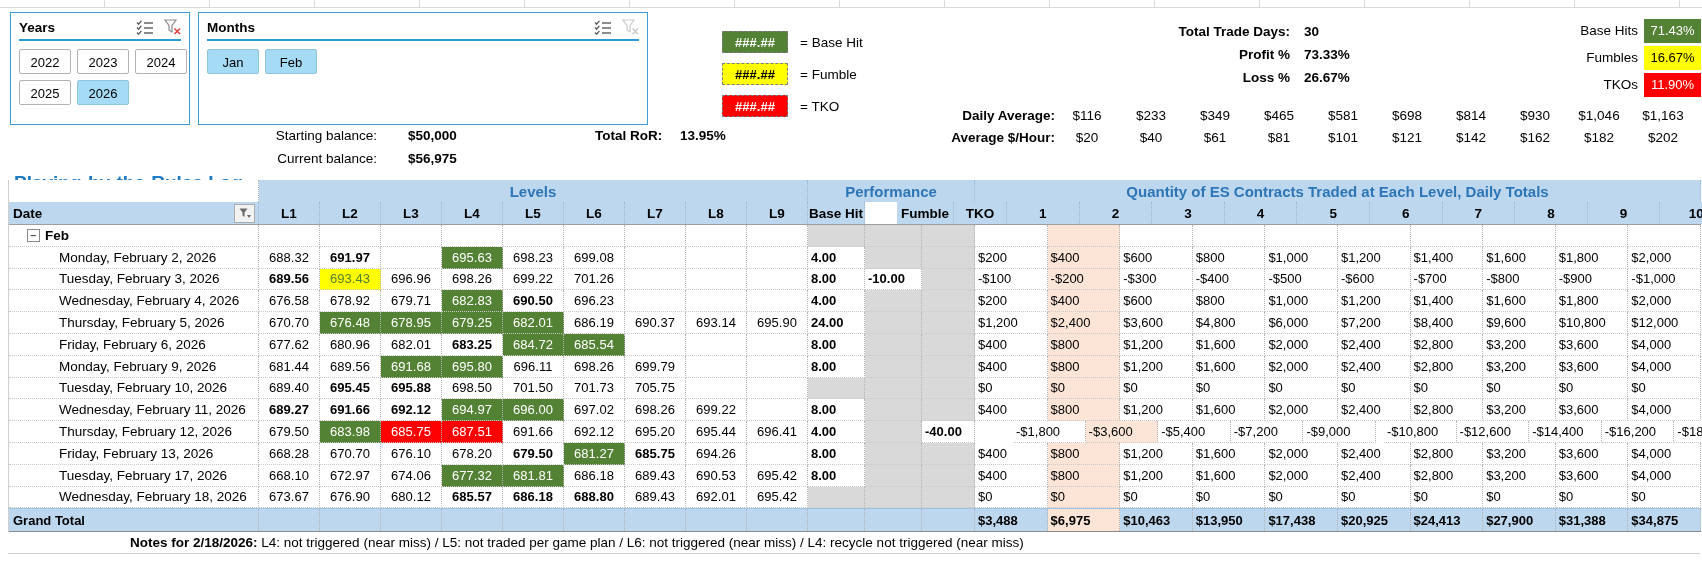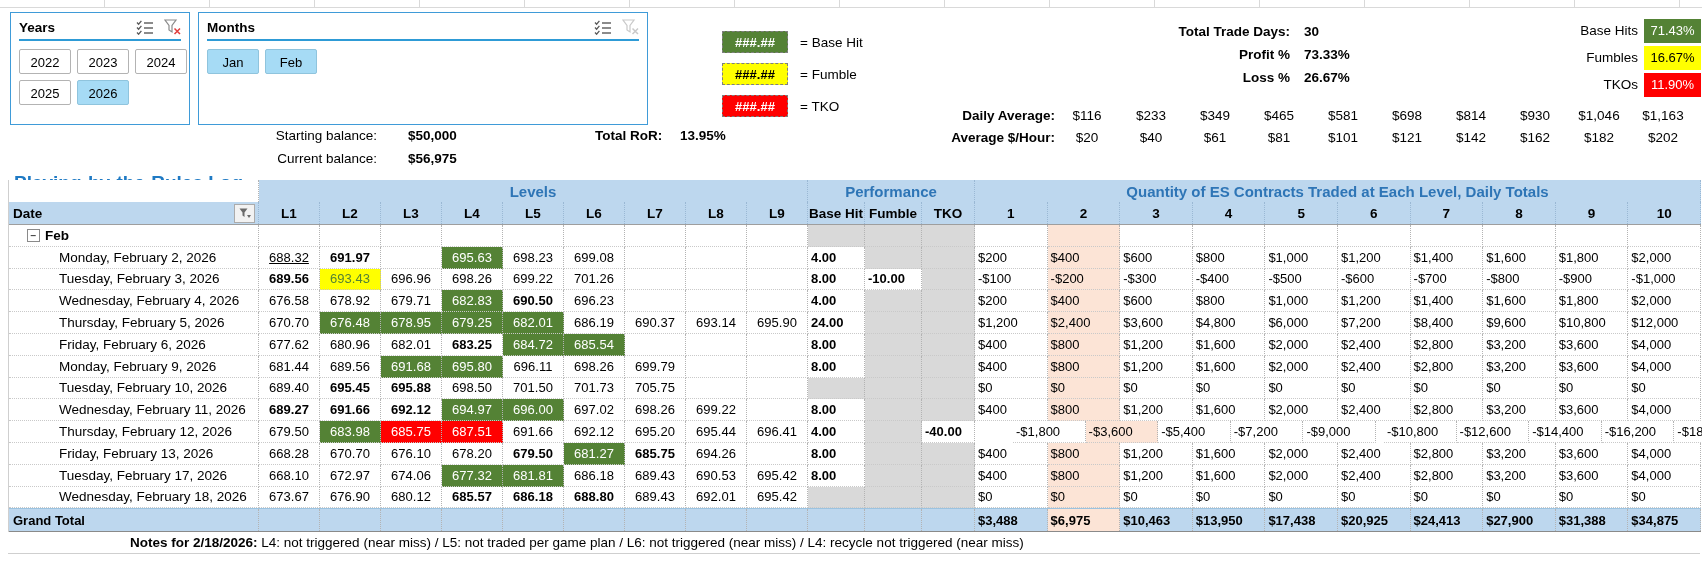--- a/index.html
+++ b/index.html
@@ -236,21 +236,21 @@
         <div class="cell " style="width: 61px; flex: 0 0 61px;">L1</div>
         <div class="cell " style="width: 61px; flex: 0 0 61px;">L2</div>
         <div class="cell " style="width: 61px; flex: 0 0 61px;">L3</div>
         <div class="cell " style="width: 61px; flex: 0 0 61px;">L4</div>
         <div class="cell " style="width: 61px; flex: 0 0 61px;">L5</div>
         <div class="cell " style="width: 61px; flex: 0 0 61px;">L6</div>
         <div class="cell " style="width: 61px; flex: 0 0 61px;">L7</div>
         <div class="cell " style="width: 61px; flex: 0 0 61px;">L8</div>
         <div class="cell " style="width: 61px; flex: 0 0 61px;">L9</div>
         <div class="cell " style="width: 57px; flex: 0 0 57px;">Base Hit</div>
-        <div class="cell " style="width: 57px; flex: 0 0 57px;">Fumble</div>
+        <div class="cell " style="width: 57px; flex: 0 0 57px; margin-left: 32px;">Fumble</div>
         <div class="cell " style="width: 53px; flex: 0 0 53px;">TKO</div>
         <div class="cell " style="width: 72.6px; flex: 0 0 72.6px;">1</div>
         <div class="cell peach" style="width: 72.6px; flex: 0 0 72.6px;">2</div>
         <div class="cell " style="width: 72.6px; flex: 0 0 72.6px;">3</div>
         <div class="cell " style="width: 72.6px; flex: 0 0 72.6px;">4</div>
         <div class="cell " style="width: 72.6px; flex: 0 0 72.6px;">5</div>
         <div class="cell " style="width: 72.6px; flex: 0 0 72.6px;">6</div>
         <div class="cell " style="width: 72.6px; flex: 0 0 72.6px;">7</div>
         <div class="cell " style="width: 72.6px; flex: 0 0 72.6px;">8</div>
         <div class="cell " style="width: 72.6px; flex: 0 0 72.6px;">9</div>
@@ -276,21 +276,21 @@
         <div class="cell qcell" style="width: 72.6px; flex: 0 0 72.6px;"></div>
         <div class="cell qcell" style="width: 72.6px; flex: 0 0 72.6px;"></div>
         <div class="cell qcell" style="width: 72.6px; flex: 0 0 72.6px;"></div>
         <div class="cell qcell" style="width: 72.6px; flex: 0 0 72.6px;"></div>
         <div class="cell qcell" style="width: 72.6px; flex: 0 0 72.6px;"></div>
         <div class="cell qcell" style="width: 72.6px; flex: 0 0 72.6px;"></div>
         <div class="cell qcell" style="width: 72.6px; flex: 0 0 72.6px;"></div>
       </div>
       <div class="trow drow">
         <div class="cell datecell" style="width: 250px; flex: 0 0 250px;">Monday, February 2, 2026</div>
-        <div class="cell lvl" style="width: 61px; flex: 0 0 61px; text-decoration: underline;">688.32</div>
+        <div class="cell lvl" style="width: 61px; flex: 0 0 61px;">688.32</div>
         <div class="cell lvl bold" style="width: 61px; flex: 0 0 61px;">691.97</div>
         <div class="cell lvl" style="width: 61px; flex: 0 0 61px;"></div>
         <div class="cell lvl cg" style="width: 61px; flex: 0 0 61px;">695.63</div>
         <div class="cell lvl" style="width: 61px; flex: 0 0 61px;">698.23</div>
         <div class="cell lvl" style="width: 61px; flex: 0 0 61px;">699.08</div>
         <div class="cell lvl" style="width: 61px; flex: 0 0 61px;"></div>
         <div class="cell lvl" style="width: 61px; flex: 0 0 61px;"></div>
         <div class="cell lvl" style="width: 61px; flex: 0 0 61px;"></div>
         <div class="cell pcell" style="width: 57px; flex: 0 0 57px;">4.00</div>
         <div class="cell pcell gray" style="width: 57px; flex: 0 0 57px;"></div>

